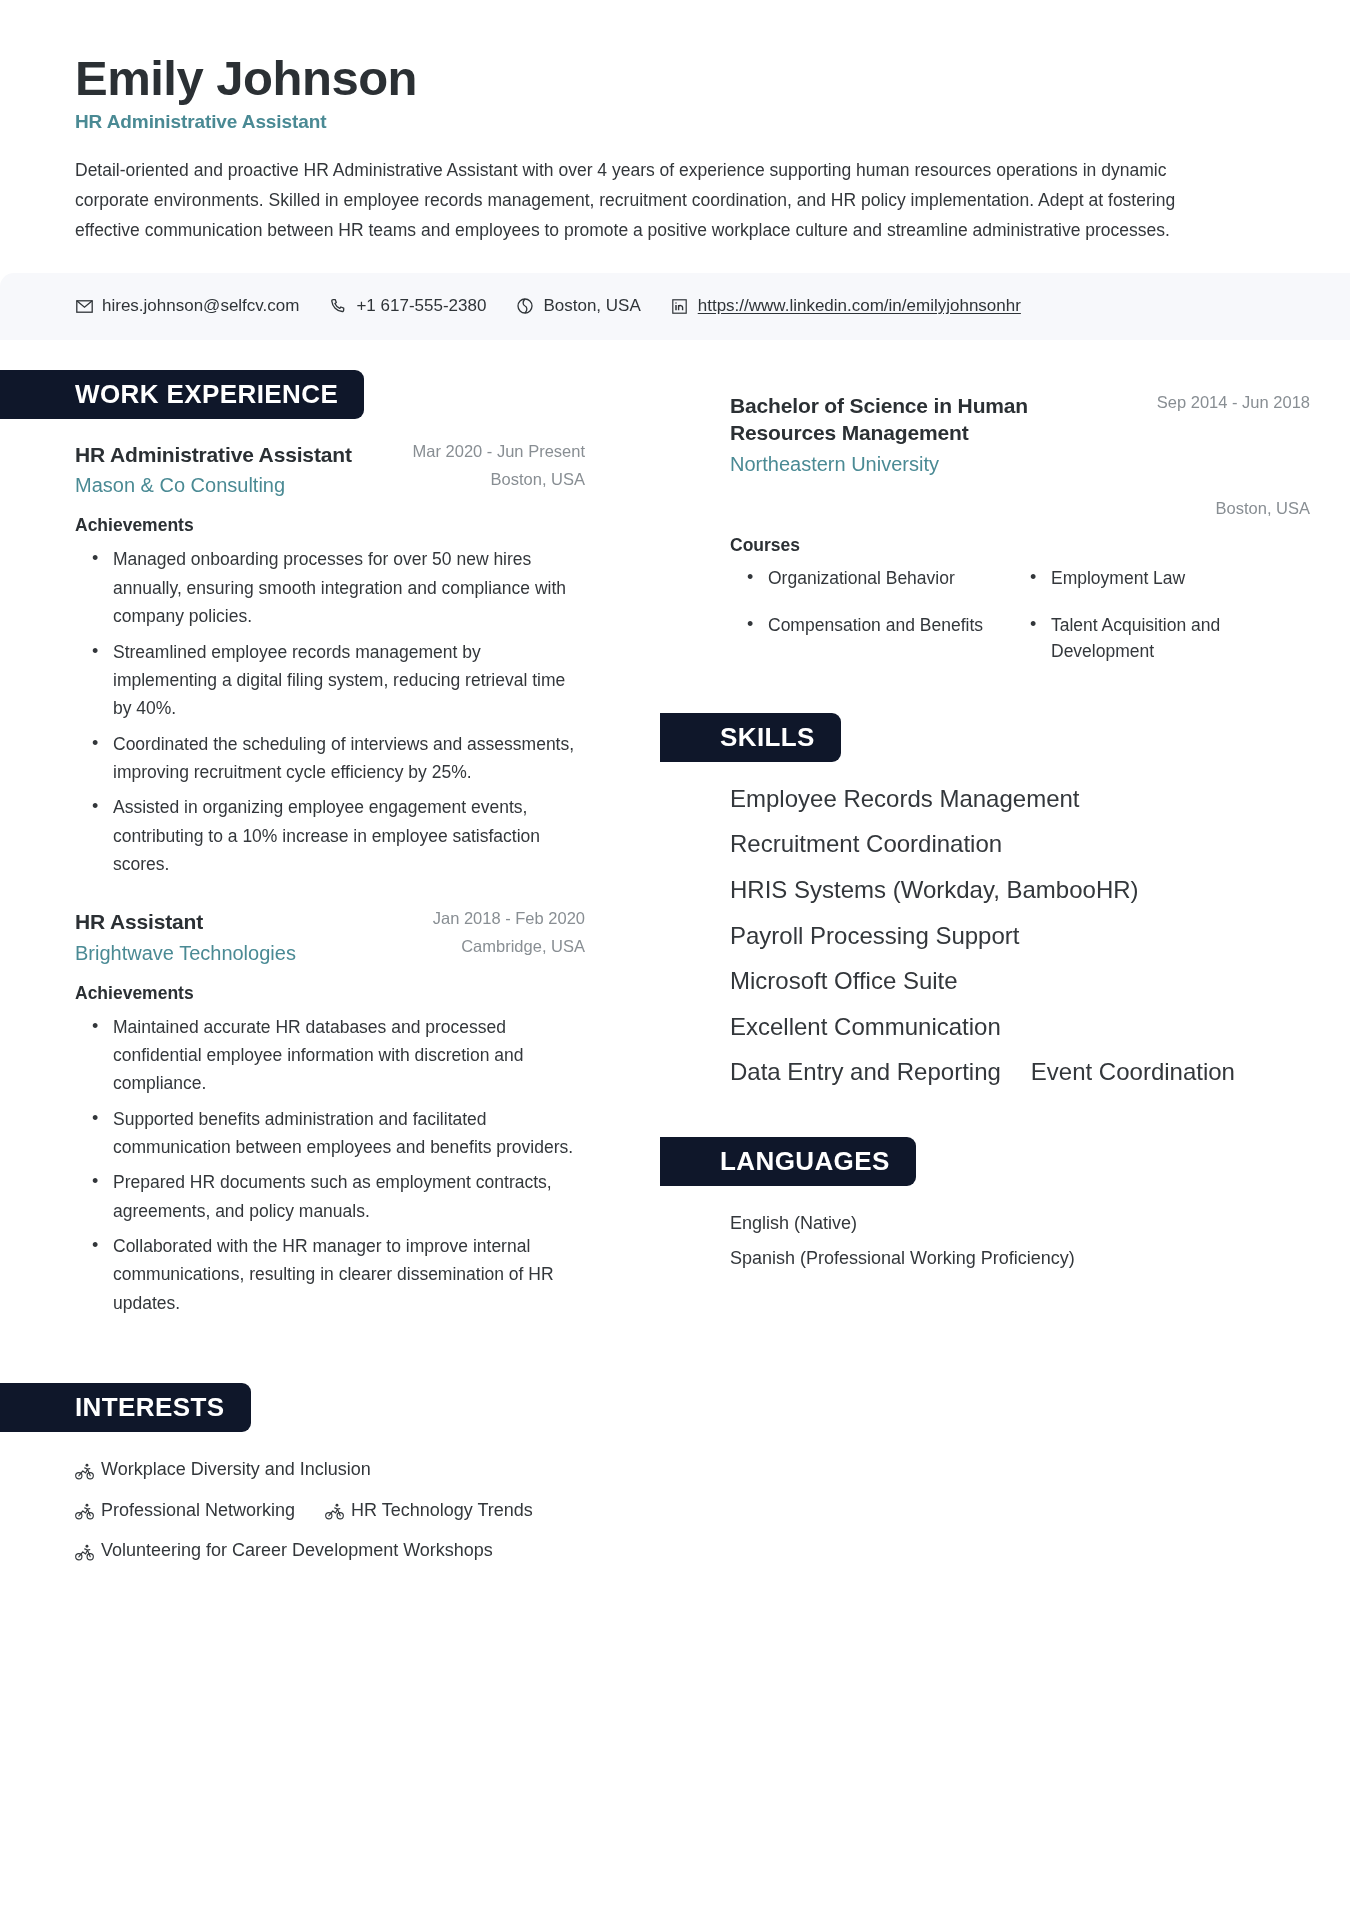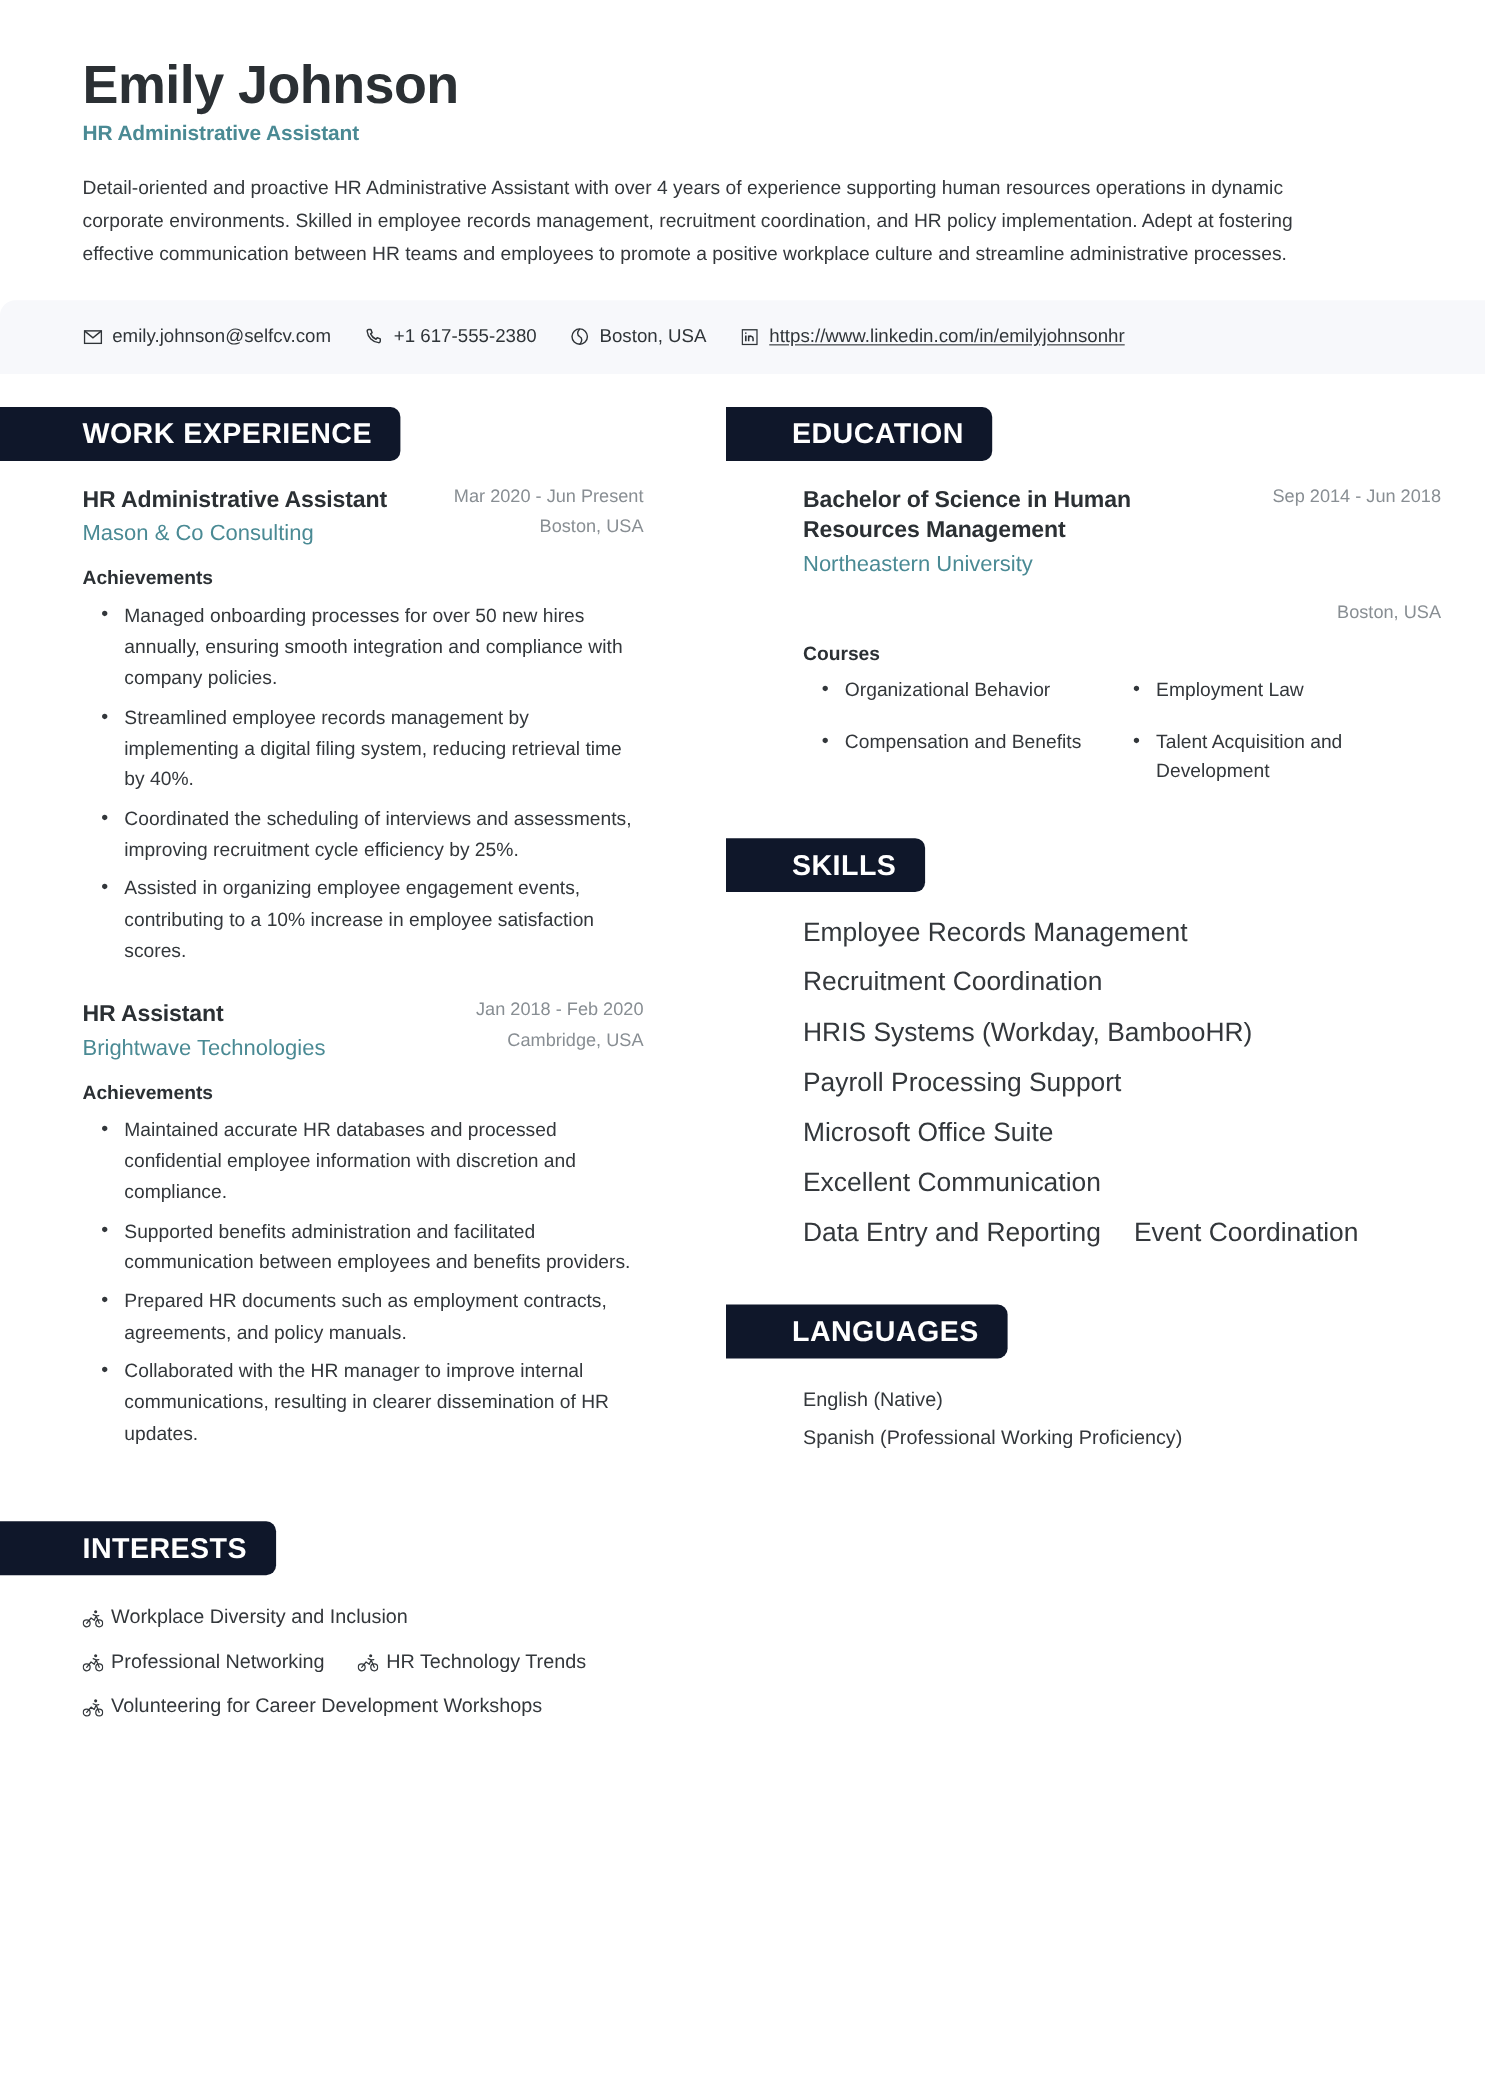--- a/index.html
+++ b/index.html
@@ -300,21 +300,21 @@
 
   <div class="contact-bar">
 
     <div class="contact-item">
       <span class="ico">
         <svg width="17" height="13" viewBox="0 0 17 13" fill="none" stroke="currentColor" stroke-width="1.3">
           <rect x="0.8" y="0.8" width="15.4" height="11.4"></rect>
           <path d="M0.8 0.8 L8.5 7.2 L16.2 0.8"></path>
         </svg>
       </span>
-      <span>emily.johnson@selfcv.com</span>
+      <span>hires.johnson@selfcv.com</span>
     </div>
 
     <div class="contact-item">
       <span class="ico">
         <svg width="16" height="16" viewBox="0 0 16 16" fill="none" stroke="currentColor" stroke-width="1.3" stroke-linecap="round" stroke-linejoin="round">
           <path d="M3.2 1.6 L5.2 1.6 L6.3 4.4 L4.9 5.5 C5.7 7.3 8.0 9.6 9.8 10.4 L10.9 9.0 L13.7 10.1 L13.7 12.1 C13.7 13.0 13.0 13.6 12.2 13.5 C6.6 12.9 2.4 8.7 1.8 3.1 C1.7 2.3 2.3 1.6 3.2 1.6 Z"></path>
         </svg>
       </span>
       <span>+1 617-555-2380</span>
     </div>
@@ -450,21 +450,20 @@
 
           </div>
         </div>
       </div>
 
     </div>
 
     <div class="col-right">
 
       <div>
-        <div class="sec-badge right-col">EDUCATION</div>
 
         <div class="sec-body-right">
           <div class="entry">
             <div class="entry-row">
               <div class="entry-left" style="max-width:300px;">
                 <div class="entry-title">Bachelor of Science in Human Resources Management</div>
                 <div class="entry-org">Northeastern University</div>
               </div>
               <div class="entry-right">
                 <div class="entry-date">Sep 2014 - Jun 2018</div>

